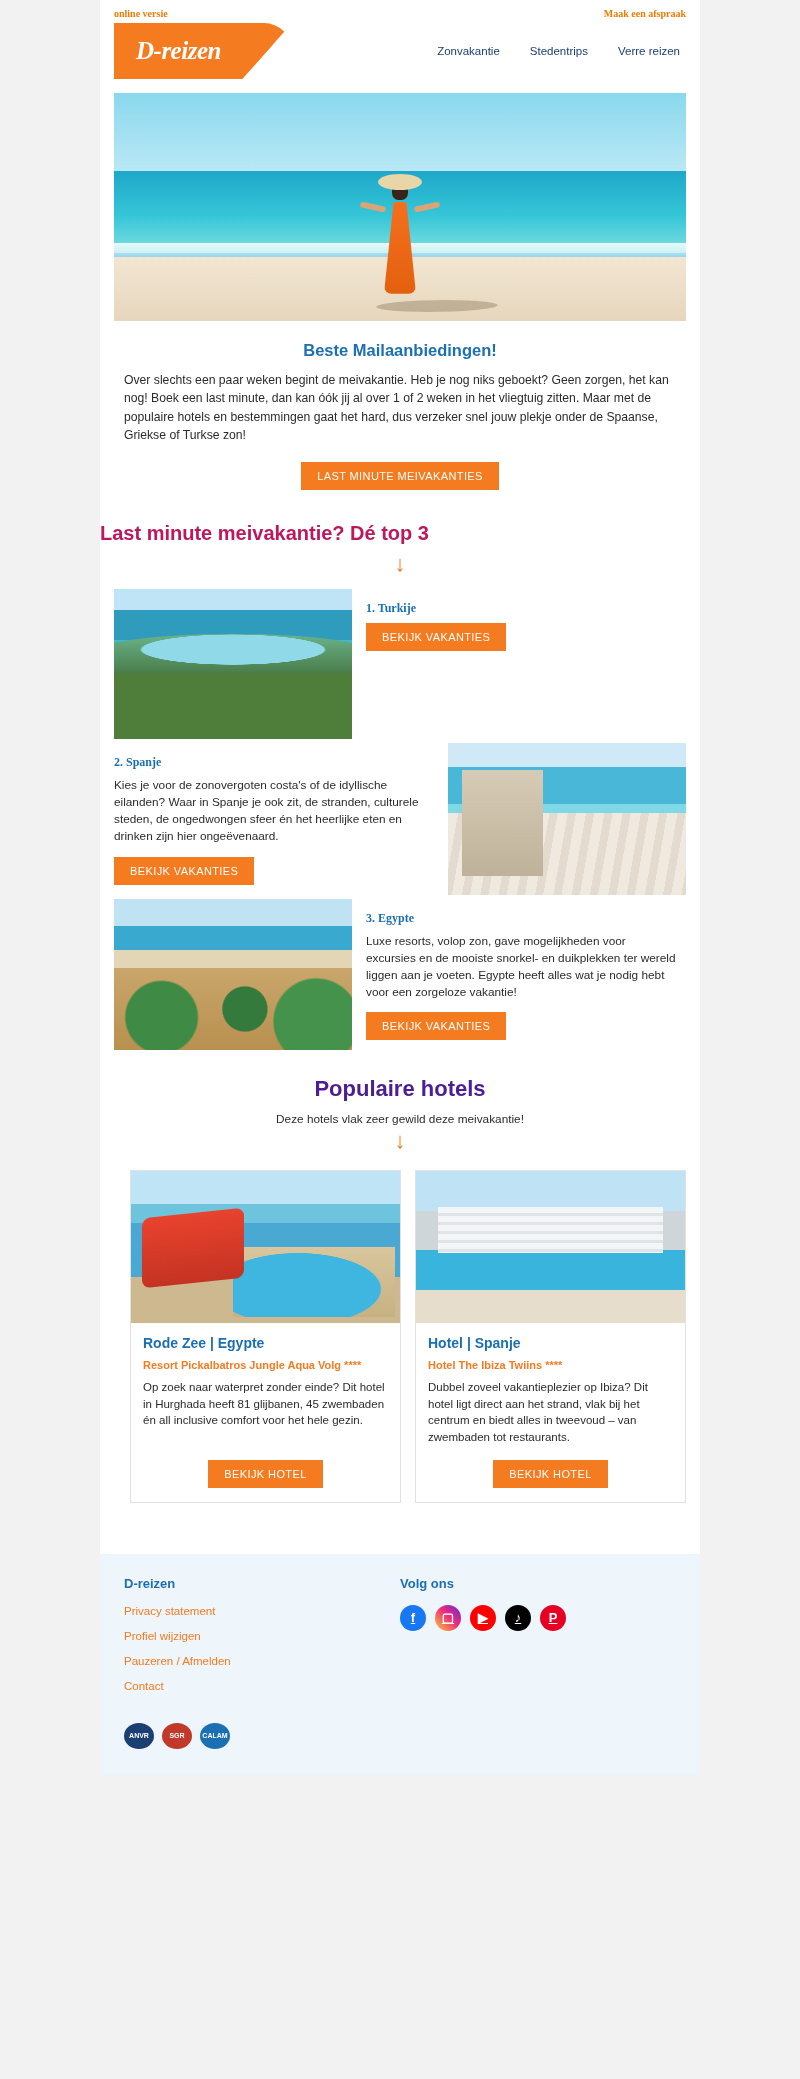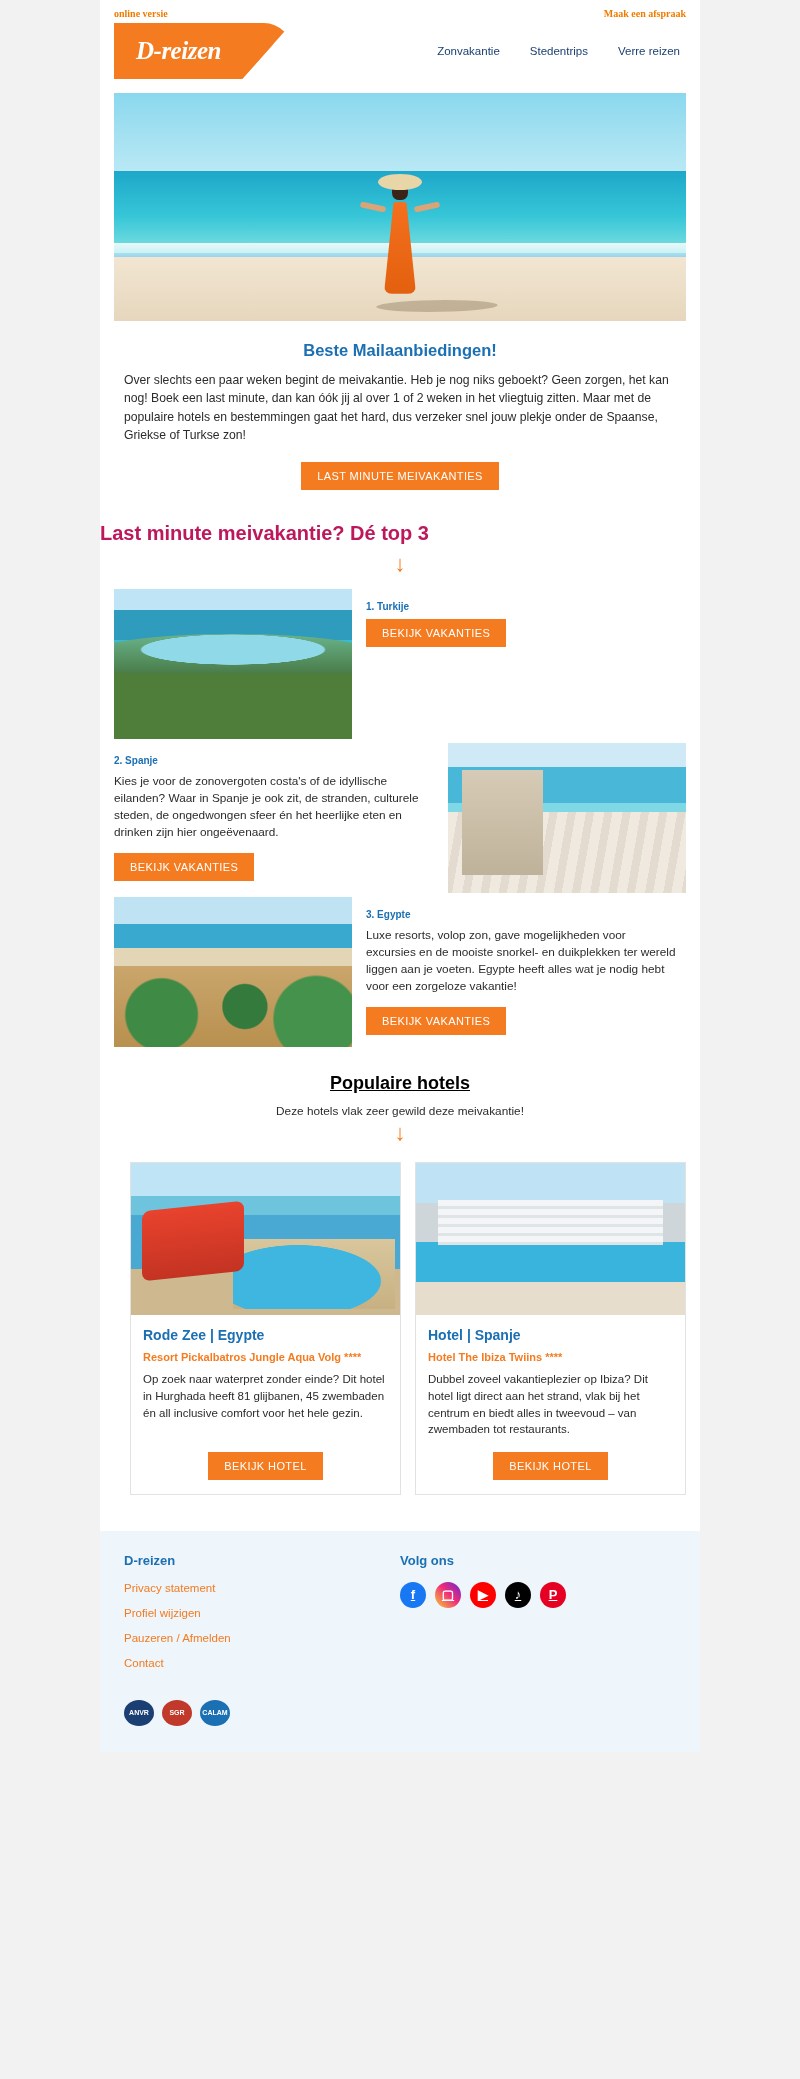--- a/index.html
+++ b/index.html
@@ -198,23 +198,24 @@
     position: relative;
     overflow: hidden;
   }
   .dest-copy {
     flex: 1;
     padding: 12px 10px 10px 14px;
   }
   .dest-copy.left { padding-left: 0; padding-right: 14px; }
   .dest-title {
     color: #1b6fb3;
-    font-size: 10px;
+    font-size: 12px;
     font-weight: bold;
     margin-bottom: 7px;
+    font-family: Liberation Serif, serif;
   }
   .dest-text {
     font-size: 11.8px;
     line-height: 1.45;
     color: #2b2b2b;
     margin-bottom: 11px;
   }
   
   .img-turkije { background:
       linear-gradient(#bfe4f5 0 14%, #2f9bbd 14% 34%, #37bcd6 34% 46%, #f0e4c8 46% 52%, #4f7e3a 52% 100%); }
@@ -240,34 +241,33 @@
   .img-egypte::after {
     content:""; position:absolute; left:0; bottom:0; width:100%; height:54%;
     background: radial-gradient(circle at 20% 60%, #3f8a45 0 18%, transparent 19%),
                 radial-gradient(circle at 55% 50%, #357a3d 0 16%, transparent 17%),
                 radial-gradient(circle at 85% 65%, #44924b 0 20%, transparent 21%),
                 linear-gradient(#caa66c, #b8904f);
   }
   
   h2.hotels-title {
     text-align: center;
-    color: #000000;
-    font-size: 18px;
+    color: #4c1d95;
+    font-size: 22px;
     padding: 22px 0 10px 0;
-    text-decoration: underline;
   }
   .hotels-sub {
     text-align: center;
     font-size: 11.8px;
     color: #2b2b2b;
   }
   .hotels-grid {
     display: flex;
     gap: 14px;
-    margin: 4px 14px 0 14px;
+    margin: 4px 14px 15px 14px;
     padding-left: 16px;
   }
   .hotel-card {
     flex: 1;
     border: 1px solid #e2e2e2;
     background: #fff;
     display: flex;
     flex-direction: column;
   }
   .hotel-img {

